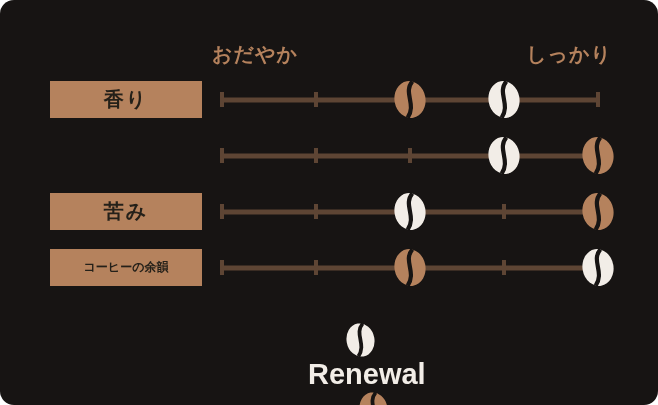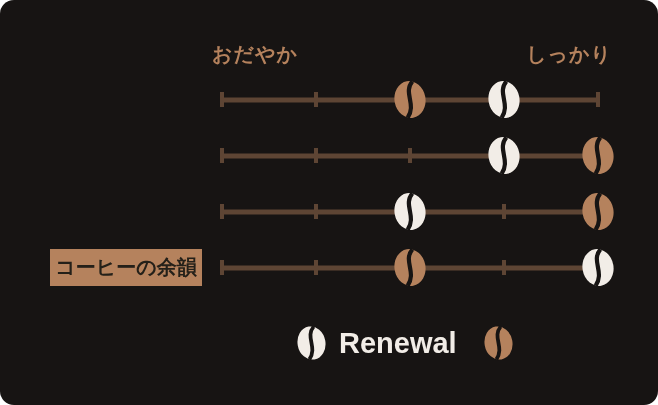--- a/index.html
+++ b/index.html
@@ -21,55 +21,56 @@
   .axis-max{right:46px;}
   .row{position:absolute;left:0;width:100%;height:37px;}
   .row-1{top:81px;} .row-2{top:137px;} .row-3{top:193px;} .row-4{top:249px;}
   .cat{
     position:absolute;left:50px;width:152px;height:37px;
     background:var(--brown,#b5825d);
     color:var(--dark,#242019);
     display:flex;align-items:center;justify-content:center;
     font-size:20px;letter-spacing:2px;
   }
-  .cat.small{font-size:20px;letter-spacing:0;}
+  .cat.small{font-size:12px;letter-spacing:0;}
   .track{
     position:absolute;left:222px;width:376px;height:5px;
     top:50%;transform:translateY(-50%);
     background:var(--line,#5e4534);
   }
   .tick{
     position:absolute;top:50%;width:4px;height:15px;
     background:var(--line,#5e4534);
     transform:translate(-50%,-50%);
   }
   .bean{
     position:absolute;top:50%;
     transform:translate(-50%,-50%);
     line-height:0;
   }
   .legend{
     position:absolute;left:296px;top:322px;height:42px;
-    display:flex;align-items:center;
+    display:flex;align-items:center;flex-direction:column;
   }
   .legend-bean{line-height:0;}
   .legend-bean.second{margin-left:26px;}
   .legend-label{margin-left:12px;}
   .legend-label.renewal{font-size:29px;color:var(--white,#f2ede7);}
   .legend-label.current{font-size:25px;color:var(--brown,#b5825d);margin-left:11px;letter-spacing:1px;}
 </style>
 </head>
 <body>
 
 <div class="card">
 
   <div class="axis-label axis-min">おだやか</div>
   <div class="axis-label axis-max">しっかり</div>
 
   <div class="row row-1">
+    <div class="cat">香り</div>
     <div class="track">
         <span class="tick" style="left: 0%;"></span>
         <span class="tick" style="left: 25%;"></span>
         <span class="tick" style="left: 50%;"></span>
         <span class="tick" style="left: 75%;"></span>
         <span class="tick" style="left: 100%;"></span>
         <span class="bean" style="left: 75%;"><svg width="34" height="40" viewBox="0 0 34 40">
             <g transform="rotate(-10 17 20)">
               <ellipse cx="17" cy="20" rx="15.5" ry="18.5" fill="#f2ede7"></ellipse>
               <path d="M22.5 2.5 C11 12 23 26 11.5 37.5" stroke="#171413" stroke-width="4.2" fill="none"></path>
@@ -100,20 +101,21 @@
         <span class="bean" style="left: 100%;"><svg width="34" height="40" viewBox="0 0 34 40">
             <g transform="rotate(-10 17 20)">
               <ellipse cx="17" cy="20" rx="15.5" ry="18.5" fill="#b5825d"></ellipse>
               <path d="M22.5 2.5 C11 12 23 26 11.5 37.5" stroke="#171413" stroke-width="4.2" fill="none"></path>
             </g>
           </svg></span>
       </div>
   </div>
 
   <div class="row row-3">
+    <div class="cat">苦み</div>
     <div class="track">
         <span class="tick" style="left: 0%;"></span>
         <span class="tick" style="left: 25%;"></span>
         <span class="tick" style="left: 50%;"></span>
         <span class="tick" style="left: 75%;"></span>
         <span class="tick" style="left: 100%;"></span>
         <span class="bean" style="left: 50%;"><svg width="34" height="40" viewBox="0 0 34 40">
             <g transform="rotate(-10 17 20)">
               <ellipse cx="17" cy="20" rx="15.5" ry="18.5" fill="#f2ede7"></ellipse>
               <path d="M22.5 2.5 C11 12 23 26 11.5 37.5" stroke="#171413" stroke-width="4.2" fill="none"></path>

